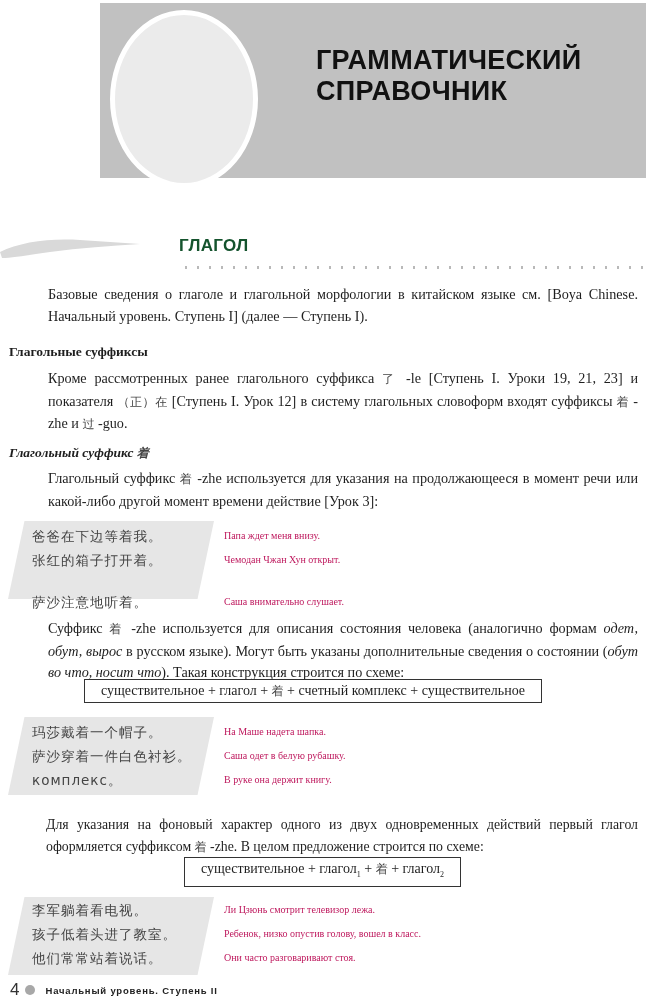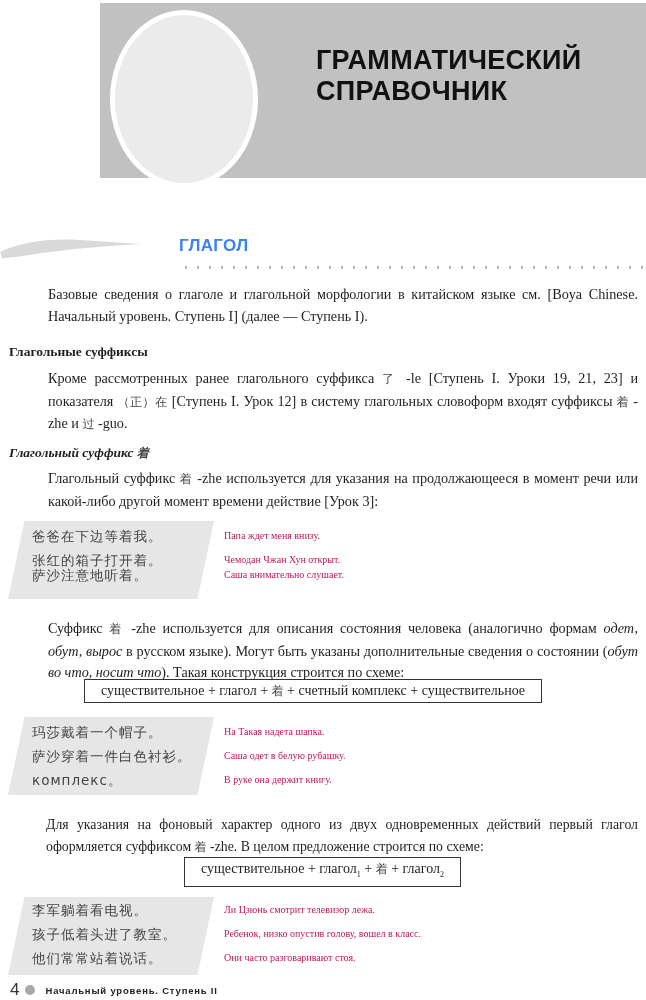--- a/index.html
+++ b/index.html
@@ -12,21 +12,21 @@
                    border-radius: 50%; background: #ebebeb; border: 5px solid #ffffff; }
   .banner-title { position: absolute; left: 216px; top: 42px; margin: 0;
                   font-family: "Liberation Sans", "DejaVu Sans", sans-serif;
                   font-weight: bold; font-size: 27px; line-height: 31px; letter-spacing: 0.3px; color: #111; }
   .banner-title span { display: block; }
 
   
   .brush { position: absolute; left: 0; top: 234px; width: 140px; height: 26px; }
   .section-title { position: absolute; left: 179px; top: 236px; margin: 0;
                    font-family: "Liberation Sans", "DejaVu Sans", sans-serif;
-                   font-weight: bold; font-size: 17px; color: #3b82f6; letter-spacing: 0.3px; }
+                   font-weight: bold; font-size: 17px; color: #14532d; letter-spacing: 0.3px; }
   .dots { position: absolute; left: 180px; top: 266px; width: 466px; height: 3px;
           background-image: radial-gradient(circle, #b9b9b9 1.2px, transparent 1.5px);
           background-size: 12px 3px; background-repeat: repeat-x; }
 
   .para { position: absolute; margin: 0; font-size: 14.2px; line-height: 21.5px; text-align: justify; }
   .para i { font-style: italic; }
   .subhead { position: absolute; left: 9px; margin: 0; font-size: 13.5px; font-weight: bold; }
   .subhead-i { position: absolute; left: 9px; margin: 0; font-size: 13.5px; font-style: italic; }
 
   .zh { font-family: "DejaVu Sans", sans-serif; font-size: 12px; color: #444; }
@@ -80,35 +80,35 @@
 <div class="ex-block" style="top:521px;">
   <div class="ex-bg"></div>
   <div class="ex-row" style="top:3px;">
     <span class="ex-zh">爸爸在下边等着我。</span>
     <span class="ex-ru">Папа ждет меня внизу.</span>
   </div>
   <div class="ex-row" style="top:27px;">
     <span class="ex-zh">张红的箱子打开着。</span>
     <span class="ex-ru">Чемодан Чжан Хун открыт.</span>
   </div>
-  <div class="ex-row" style="top:42px;">
+  <div class="ex-row" style="top:69px;">
     <span class="ex-zh">萨沙注意地听着。</span>
     <span class="ex-ru">Саша внимательно слушает.</span>
   </div>
 </div>
 
 <p class="para" style="left:48px; top:618px; width:590px;"><span>Суффикс </span><span class="zh">着</span><span> -zhe используется для описания состояния человека (аналогично формам </span><i>одет, обут, вырос</i><span> в русском языке). Могут быть указаны дополнительные сведения о состоянии (</span><i>обут во что, носит что</i><span>). Такая конструкция строится по схеме:</span></p>
 
 <div class="formula" style="left:84px; top:679px;"><span>существительное + глагол + </span><span class="zh">着</span><span> + счетный комплекс + существительное</span></div>
 
 <div class="ex-block" style="top:717px;">
   <div class="ex-bg"></div>
   <div class="ex-row" style="top:3px;">
     <span class="ex-zh">玛莎戴着一个帽子。</span>
-    <span class="ex-ru">На Такая надета шапка.</span>
+    <span class="ex-ru">На Маше надета шапка.</span>
   </div>
   <div class="ex-row" style="top:27px;">
     <span class="ex-zh">萨沙穿着一件白色衬衫。</span>
     <span class="ex-ru">Саша одет в белую рубашку.</span>
   </div>
   <div class="ex-row" style="top:51px;">
     <span class="ex-zh">комплекс。</span>
     <span class="ex-ru">В руке она держит книгу.</span>
   </div>
 </div>

